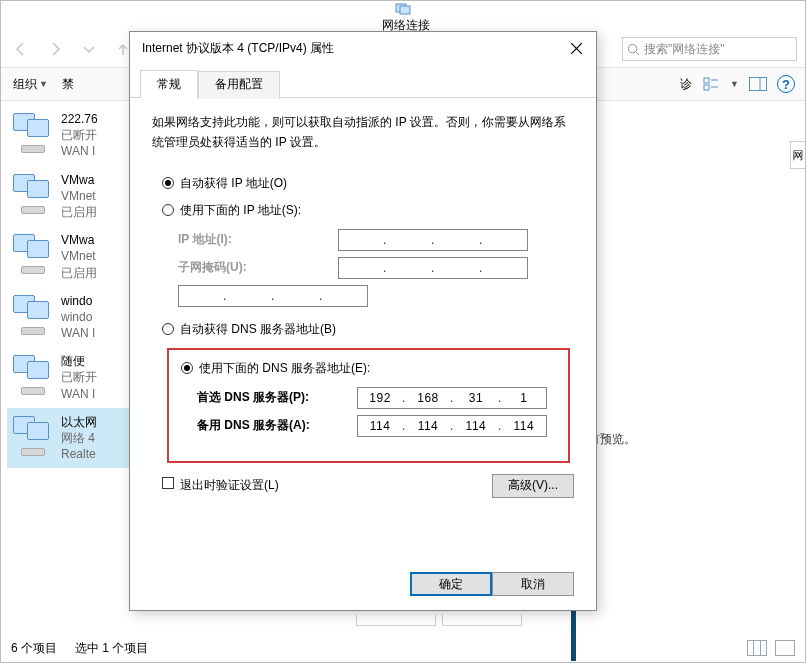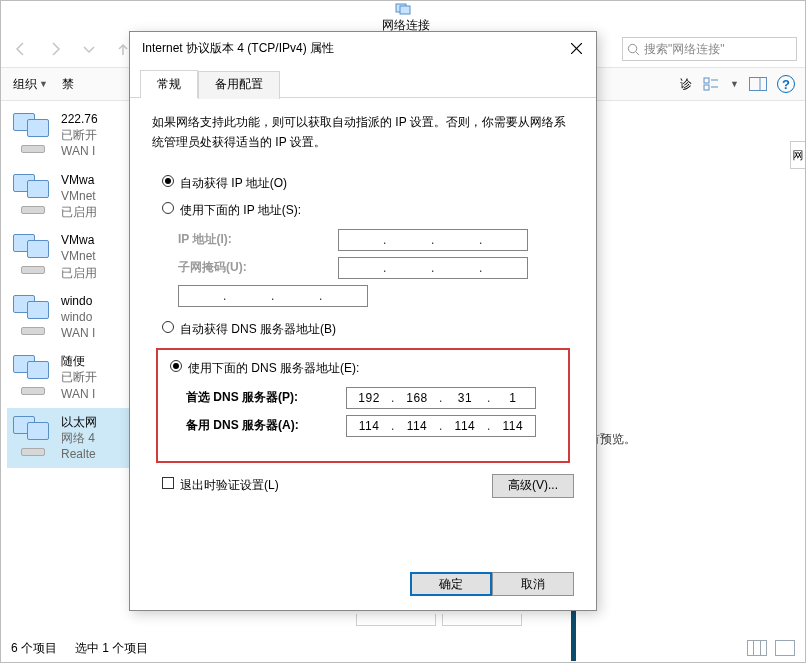--- a/index.html
+++ b/index.html
@@ -66,34 +66,34 @@
   .d-close { width: 32px; height: 28px; display: flex; align-items: center; justify-content: center; }
   .d-close svg { width: 11px; height: 11px; stroke: #000; stroke-width: 1.2; }
 
   .tabs { display: flex; padding: 6px 10px 0 10px; border-bottom: 1px solid #d5d5d5; gap: 0; }
   .tab { padding: 5px 16px; border: 1px solid #d5d5d5; border-bottom: none; background: #fff; font-size: 12px; margin-bottom: -1px; }
   .tab.inactive { background: #f4f4f4; position: relative; top: 1px; padding-top: 4px; padding-bottom: 4px; }
 
   .d-body { padding: 14px 22px 10px 22px; font-size: 12px; }
   .intro { line-height: 1.7; margin-bottom: 22px; }
 
-  .radio-row { display: flex; gap: 6px; margin: 4px 0 10px 10px; }
+  .radio-row { display: flex; align-items: center; gap: 6px; margin: 4px 0 10px 10px; }
   .radio { width: 12px; height: 12px; border: 1px solid #333; border-radius: 50%; display: flex; align-items: center; justify-content: center; }
   .radio.checked::after { content: ""; width: 6px; height: 6px; background: #000; border-radius: 50%; }
 
   .field-grid { margin: 0 0 14px 26px; }
   .field-row { display: flex; align-items: center; margin: 6px 0; }
   .field-row label { width: 160px; font-weight: bold; }
   .field-row.disabled label { color: #9a9a9a; }
   .ip-input { width: 190px; height: 22px; border: 1px solid #848484; display: flex; align-items: center; justify-content: space-evenly; font-family: Consolas, monospace; font-size: 12px; letter-spacing: 0.5px; background: #fff; }
   .ip-input.disabled { background: #fff; color: #444; }
   .ip-input .oct { width: 34px; text-align: center; }
   .ip-input .dot { color: #333; }
 
-  .red-box { border: 2px solid #d23b3b; padding: 6px 6px 10px 6px; margin: 4px 4px 10px 4px; }
+  .red-box { border: 2px solid #d23b3b; padding: 6px 6px 10px 6px; margin: 4px 4px 10px 15px; }
   .red-box .radio-row { margin-left: 6px; }
   .red-box .field-grid { margin-left: 22px; }
 
   .check-row { display: flex; gap: 6px; margin: 14px 0 0 10px; }
   .checkbox { width: 12px; height: 12px; border: 1px solid #333; }
 
   .adv-row { display: flex; justify-content: flex-end; margin-top: -20px; }
   .btn { min-width: 82px; height: 24px; border: 1px solid #929292; background: #e1e1e1; display: inline-flex; align-items: center; justify-content: center; padding: 0 14px; font-size: 12px; }
   .btn.primary { border: 2px solid #0a6ebd; }
 

